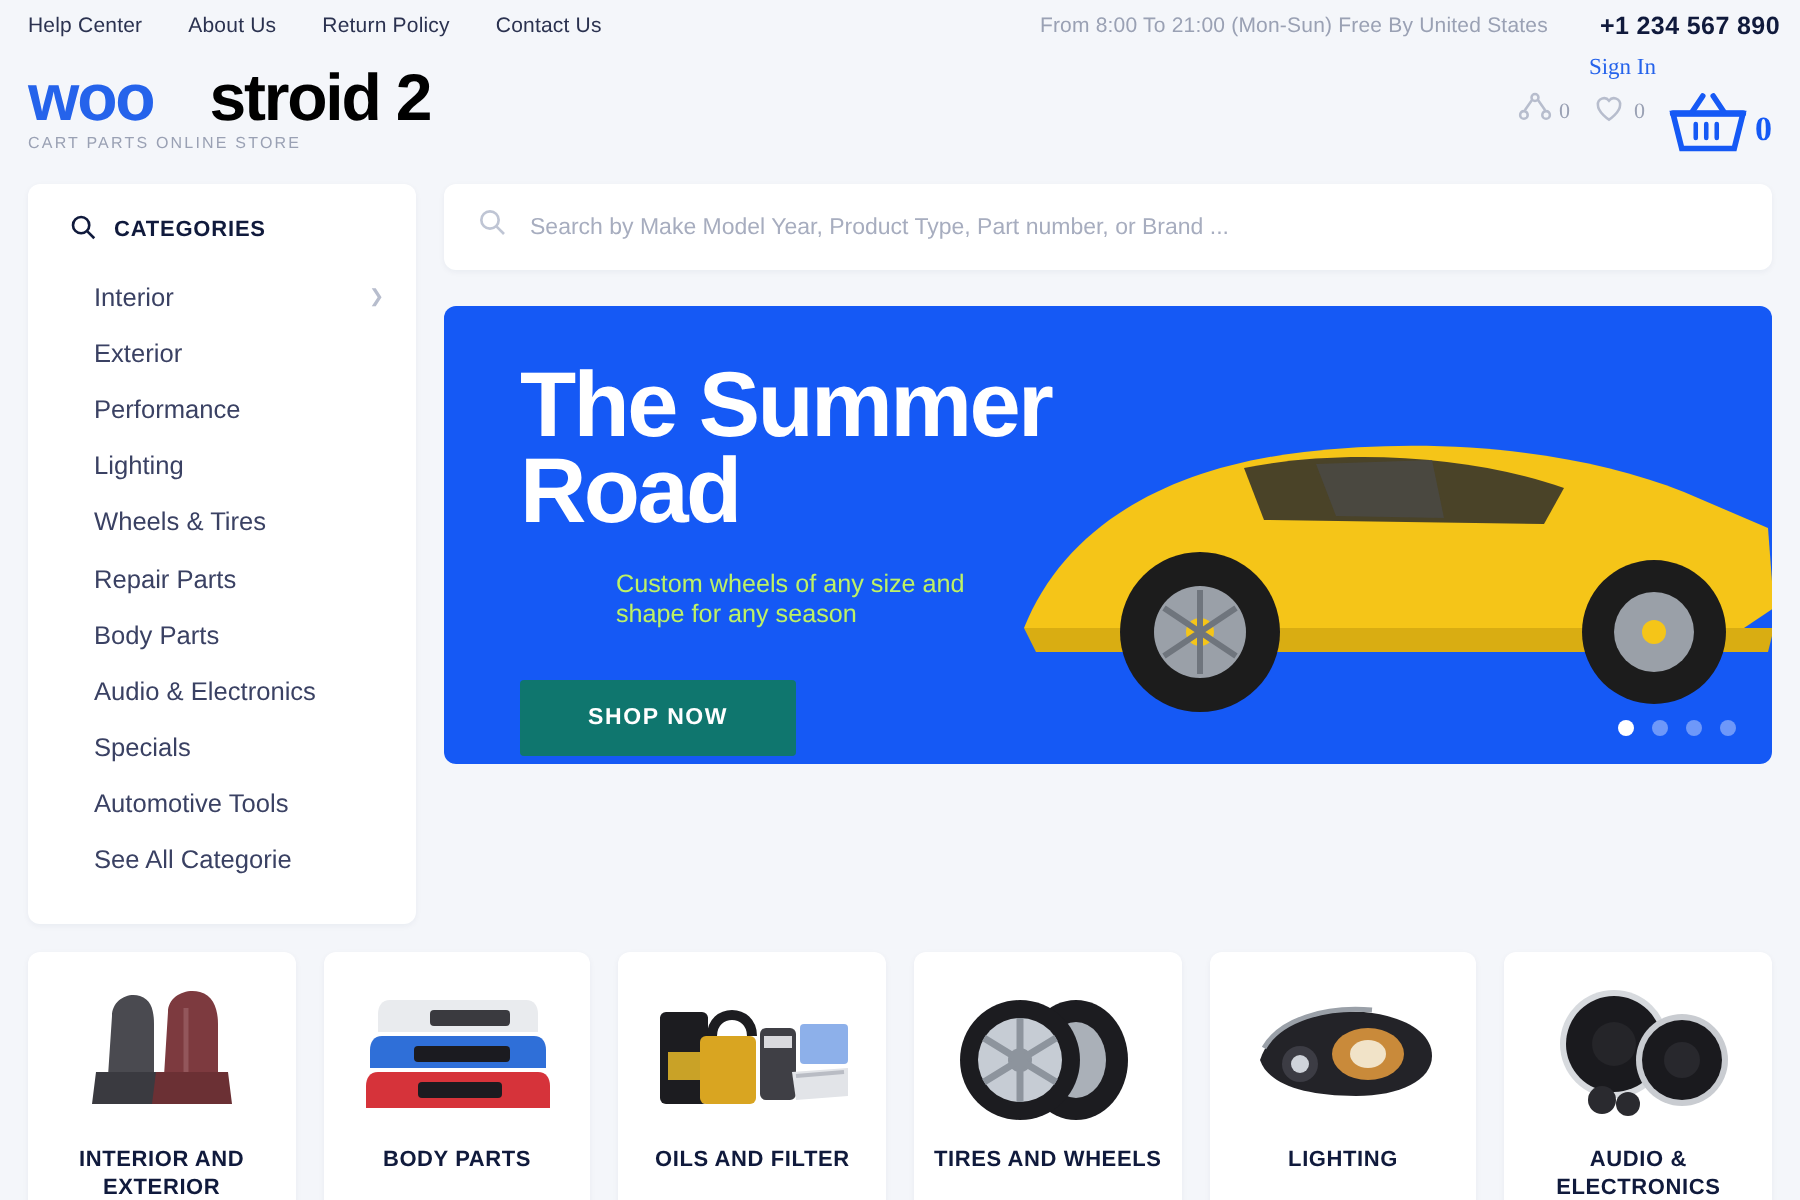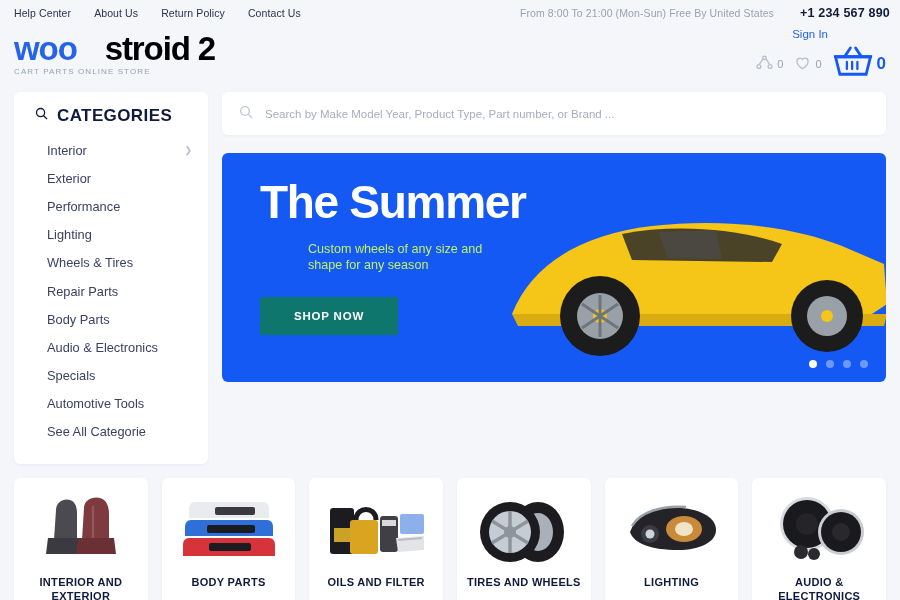--- a/index.html
+++ b/index.html
@@ -32,43 +32,43 @@
     position:relative;
   }
   .brand { line-height:1; }
   .brand-name { font-size:33px; font-weight:bold; letter-spacing:-1.1px; }
   .brand-woo { color:#2563eb; }
   .brand-rest { color:#000000;margin-left:28px; }
   .brand-tag {
     font-size:8px; color:#9aa1b4; letter-spacing:1.1px; margin-top:3px;
   }
   .header-right {
-    margin-left:auto; display:flex; align-items:center; gap:10px;
-    position:relative; padding-top:12px;
+    margin-left:auto; display:flex; align-items:flex-start; gap:10px;
+    position:relative; padding-top:12px;font-family:Liberation Serif, serif;
   }
   .signin {
     position:absolute; right:58px; top:-4px;
     color:#2563eb; font-size:11.5px; text-decoration:none;
   }
   .icon-group { display:flex; align-items:center; gap:3px; }
   .icon-count { font-size:11px; color:#9aa1b4; }
   .icon-count.blue { color:#1559f5; font-size:17px; font-weight:bold; }
 
   
   .content { display:flex; padding:0 14px; gap:14px; }
   .sidebar {
     width:194px; background:#ffffff; border-radius:6px;
     padding:14px 0 18px 0;
     box-shadow:0 1px 3px rgba(20,30,70,.05);
     flex:none;
   }
   .cat-head {
     display:flex; align-items:center; gap:8px;
     padding:0 16px 10px 20px;
-    font-size:17px; font-weight:bold; color:#101a3c; letter-spacing:.4px;
+    font-size:11px; font-weight:bold; color:#101a3c; letter-spacing:.4px;
   }
   .cat-list { list-style:none; }
   .cat-list li {
     display:flex; align-items:center;
     padding:6.6px 16px 6.6px 33px;
     font-size:12.8px; color:#3a4163;
     cursor:pointer;
   }
   .chev { margin-left:auto; color:#b7bdcd; font-size:9px; }
 
@@ -248,20 +248,21 @@
             <path d="M15.5 15.5 21 21"></path>
         </svg>
       </span>
       <input class="search-input" type="text" placeholder="Search by Make Model Year, Product Type, Part number, or Brand ..." style="">
     </div>
 
     <div class="hero">
       <div class="hero-copy">
         <div class="hero-title">
           <div>The Summer</div>
+          <div>Road</div>
         </div>
         <div class="hero-sub">Custom wheels of any size and shape for any season</div>
         <button class="shop-btn">SHOP NOW</button>
       </div>
 
       <svg class="hero-car" viewBox="0 0 420 200">
         <path d="M40 150 C60 100 110 70 180 62 C250 54 320 62 370 82 L412 100 L415 140 L400 150 Z" fill="#f5c518"></path>
         <path d="M150 70 C200 60 265 64 310 80 L300 98 L160 96 Z" fill="#2b2b2b" opacity=".85"></path>
         <path d="M186 68 L196 94 L250 95 L244 66 Z" fill="#4a4a4a" opacity=".7"></path>
         <path d="M40 150 L415 150 L412 162 L46 162 Z" fill="#d9ad12"></path>

